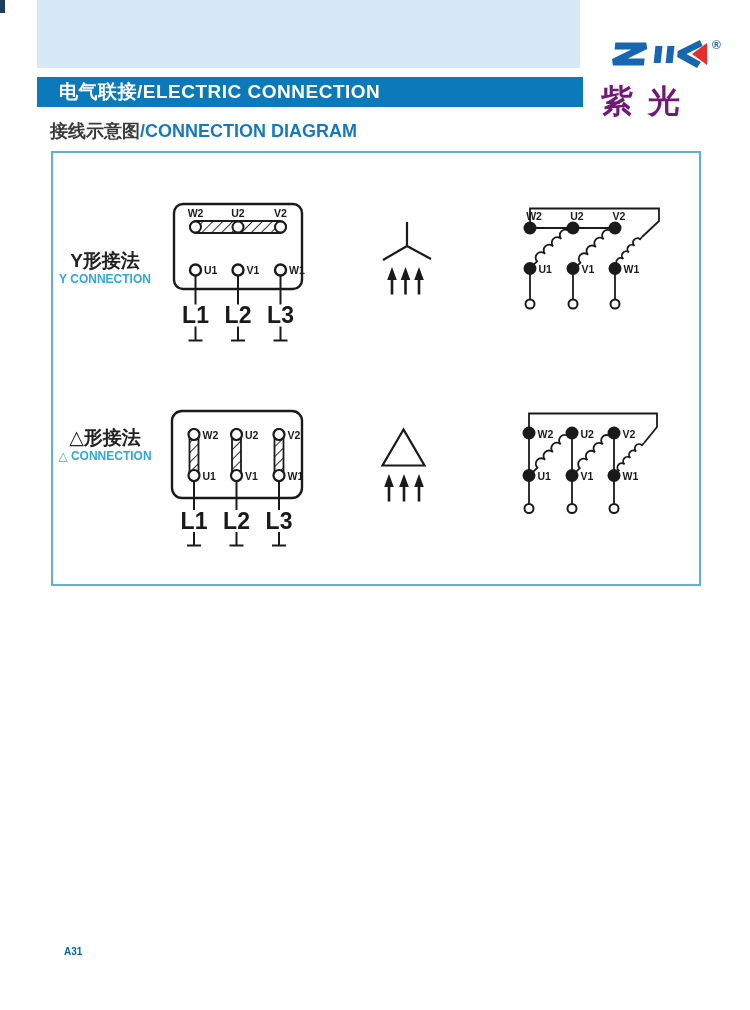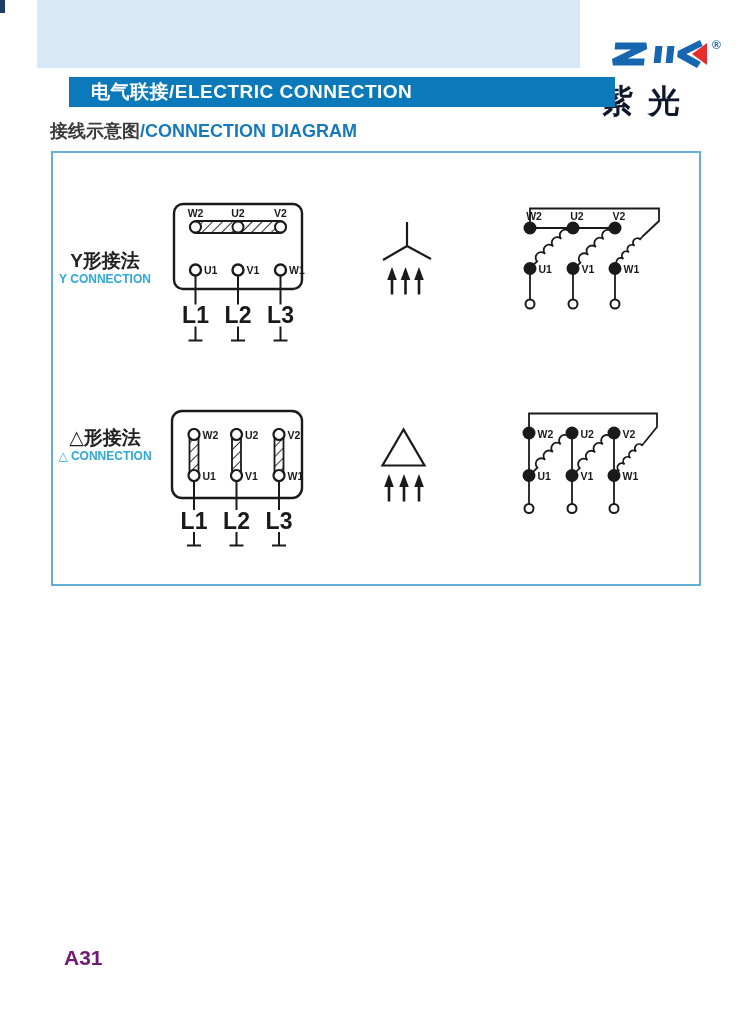--- a/index.html
+++ b/index.html
@@ -3,33 +3,33 @@
 <meta charset="utf-8">
 <style>
   html,body{margin:0;padding:0;}
   body{width:750px;height:1010px;background:#fff;position:relative;
        font-family:"Liberation Sans","DejaVu Sans",sans-serif;overflow:hidden;}
   .abs{position:absolute;}
   
   .corner-mark{left:0;top:0;width:5px;height:13px;background:#1c3e63;}
   .band{left:37px;top:0;width:543px;height:68px;background:#d7e9f7;}
   .header-bar{left:37px;top:77px;width:546px;height:30px;background:#0c79bb;
-              display:flex;align-items:center;margin-left:32px;}
+              display:flex;align-items:center;}
   .header-bar span{color:#fff;font-weight:bold;font-size:19px;padding-left:22px;
                    letter-spacing:0.5px;white-space:nowrap;}
   .subtitle{left:50px;top:119px;font-size:18px;font-weight:bold;white-space:nowrap;}
   .subtitle .zh{color:#3a3a3a;}
   .subtitle .en{color:#1779bd;}
   
-  .logo-cn{left:601px;top:80px;color:#0f172a;font-weight:bold;font-size:32px;
+  .logo-cn{left:601px;top:80px;color:#701a75;font-weight:bold;font-size:32px;
            letter-spacing:15px;white-space:nowrap;}
   
   .diagram-box{left:51px;top:151px;width:646px;height:431px;border:2px solid #64aed6;
                background:#fff;box-sizing:content-box;}
-  .footer-page{left:64px;top:946px;font-size:21px;font-weight:bold;color:#701a75;}
+  .footer-page{left:64px;top:946px;font-size:10px;font-weight:bold;color:#0369a1;}
   svg text{font-family:"Liberation Sans","DejaVu Sans",sans-serif;}
 </style>
 </head>
 <body>
 
 <div class="abs corner-mark"></div>
 <div class="abs band"></div>
 
 <div class="abs" style="left:597px;top:36px;width:140px;height:46px;">
   <svg width="140" height="46" viewBox="0 0 140 46">

